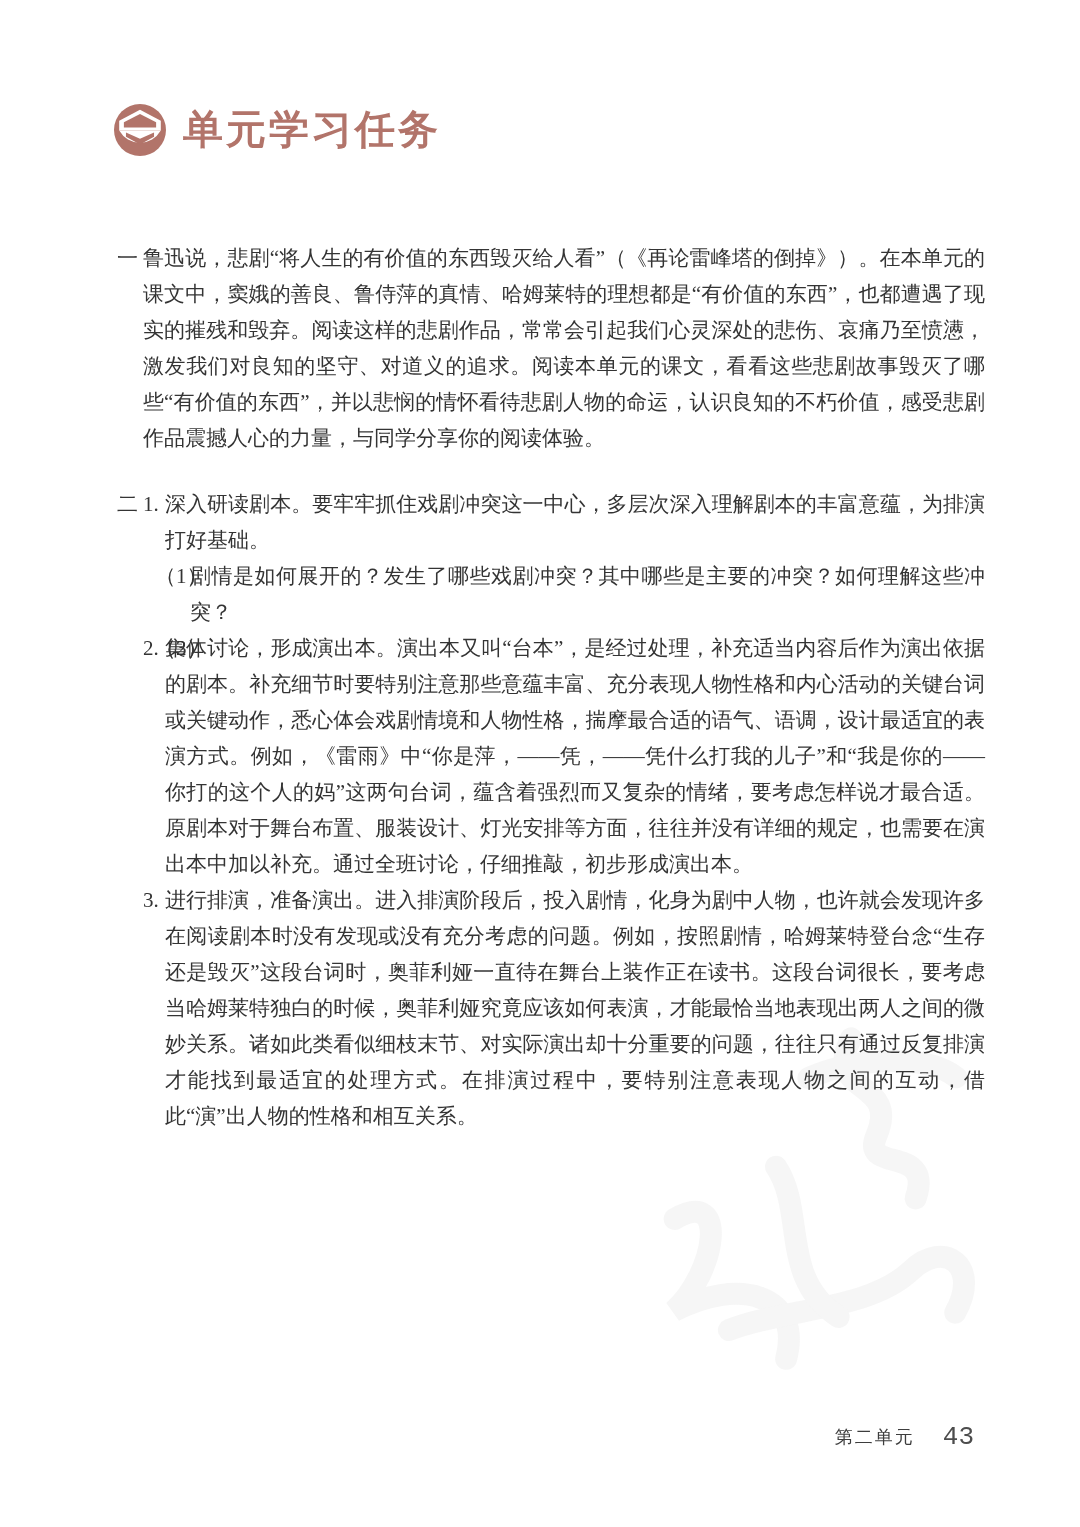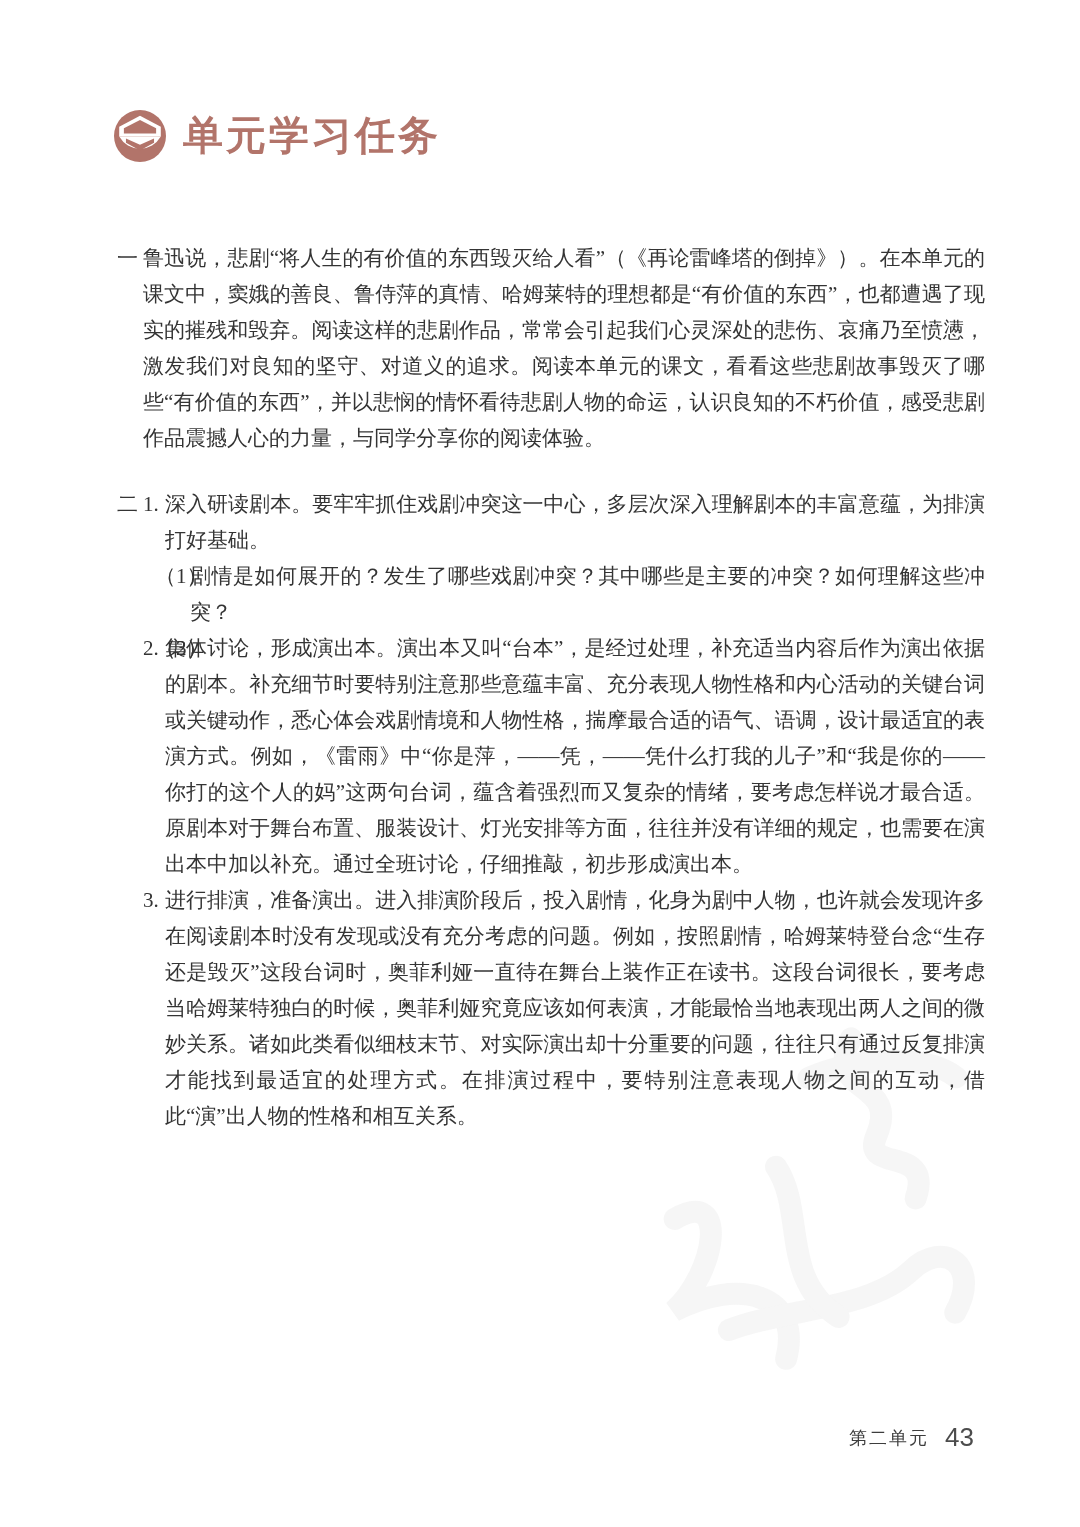--- a/index.html
+++ b/index.html
@@ -6,21 +6,21 @@
   body {
     width:1080px; height:1527px; background:#ffffff;
     font-family:"Liberation Serif","DejaVu Serif",serif;
   }
   .page {
     position:relative; width:1080px; height:1527px;
     background:#ffffff; overflow:hidden; color:#333333;
   }
 
   
-  .header { position:absolute; left:114px; top:108px; display:flex; align-items:center; }
+  .header { position:absolute; left:114px; top:102px; display:flex; align-items:center; }
   .logo { width:52px; height:52px; flex:0 0 52px; }
   .title {
     margin-left:17px; font-size:40px; font-weight:bold;
     color:#b2746a; letter-spacing:3px; white-space:nowrap;
   }
 
   
   .content {
     position:absolute; left:117px; top:240px; width:868px;
     font-size:21px; line-height:36px; text-align:justify;
@@ -33,22 +33,22 @@
 
   .step { position:relative; padding-left:22px; }
   .step-num { position:absolute; left:0; top:0; }
   .sub { position:relative; padding-left:47px; }
   .sub-num { position:absolute; left:12px; top:0; }
 
   
   .footer { position:absolute; top:1422px; right:106px; display:flex; align-items:center; }
   .unit-label { font-size:18px; color:#3d3d3d; letter-spacing:2px; }
   .page-num {
-    font-size:26px; color:#4c4c4c; margin-left:16px;
-    font-family:Liberation Sans, sans-serif;
+    font-size:26px; color:#4c4c4c; margin-left:28px;
+    font-family:Liberation Mono, monospace;
   }
 
   
   .watermark {
     position:absolute; left:590px; top:1010px; width:450px; height:440px;
     opacity:0.055; pointer-events:none;
   }
 </style>
 </head>
 <body>

